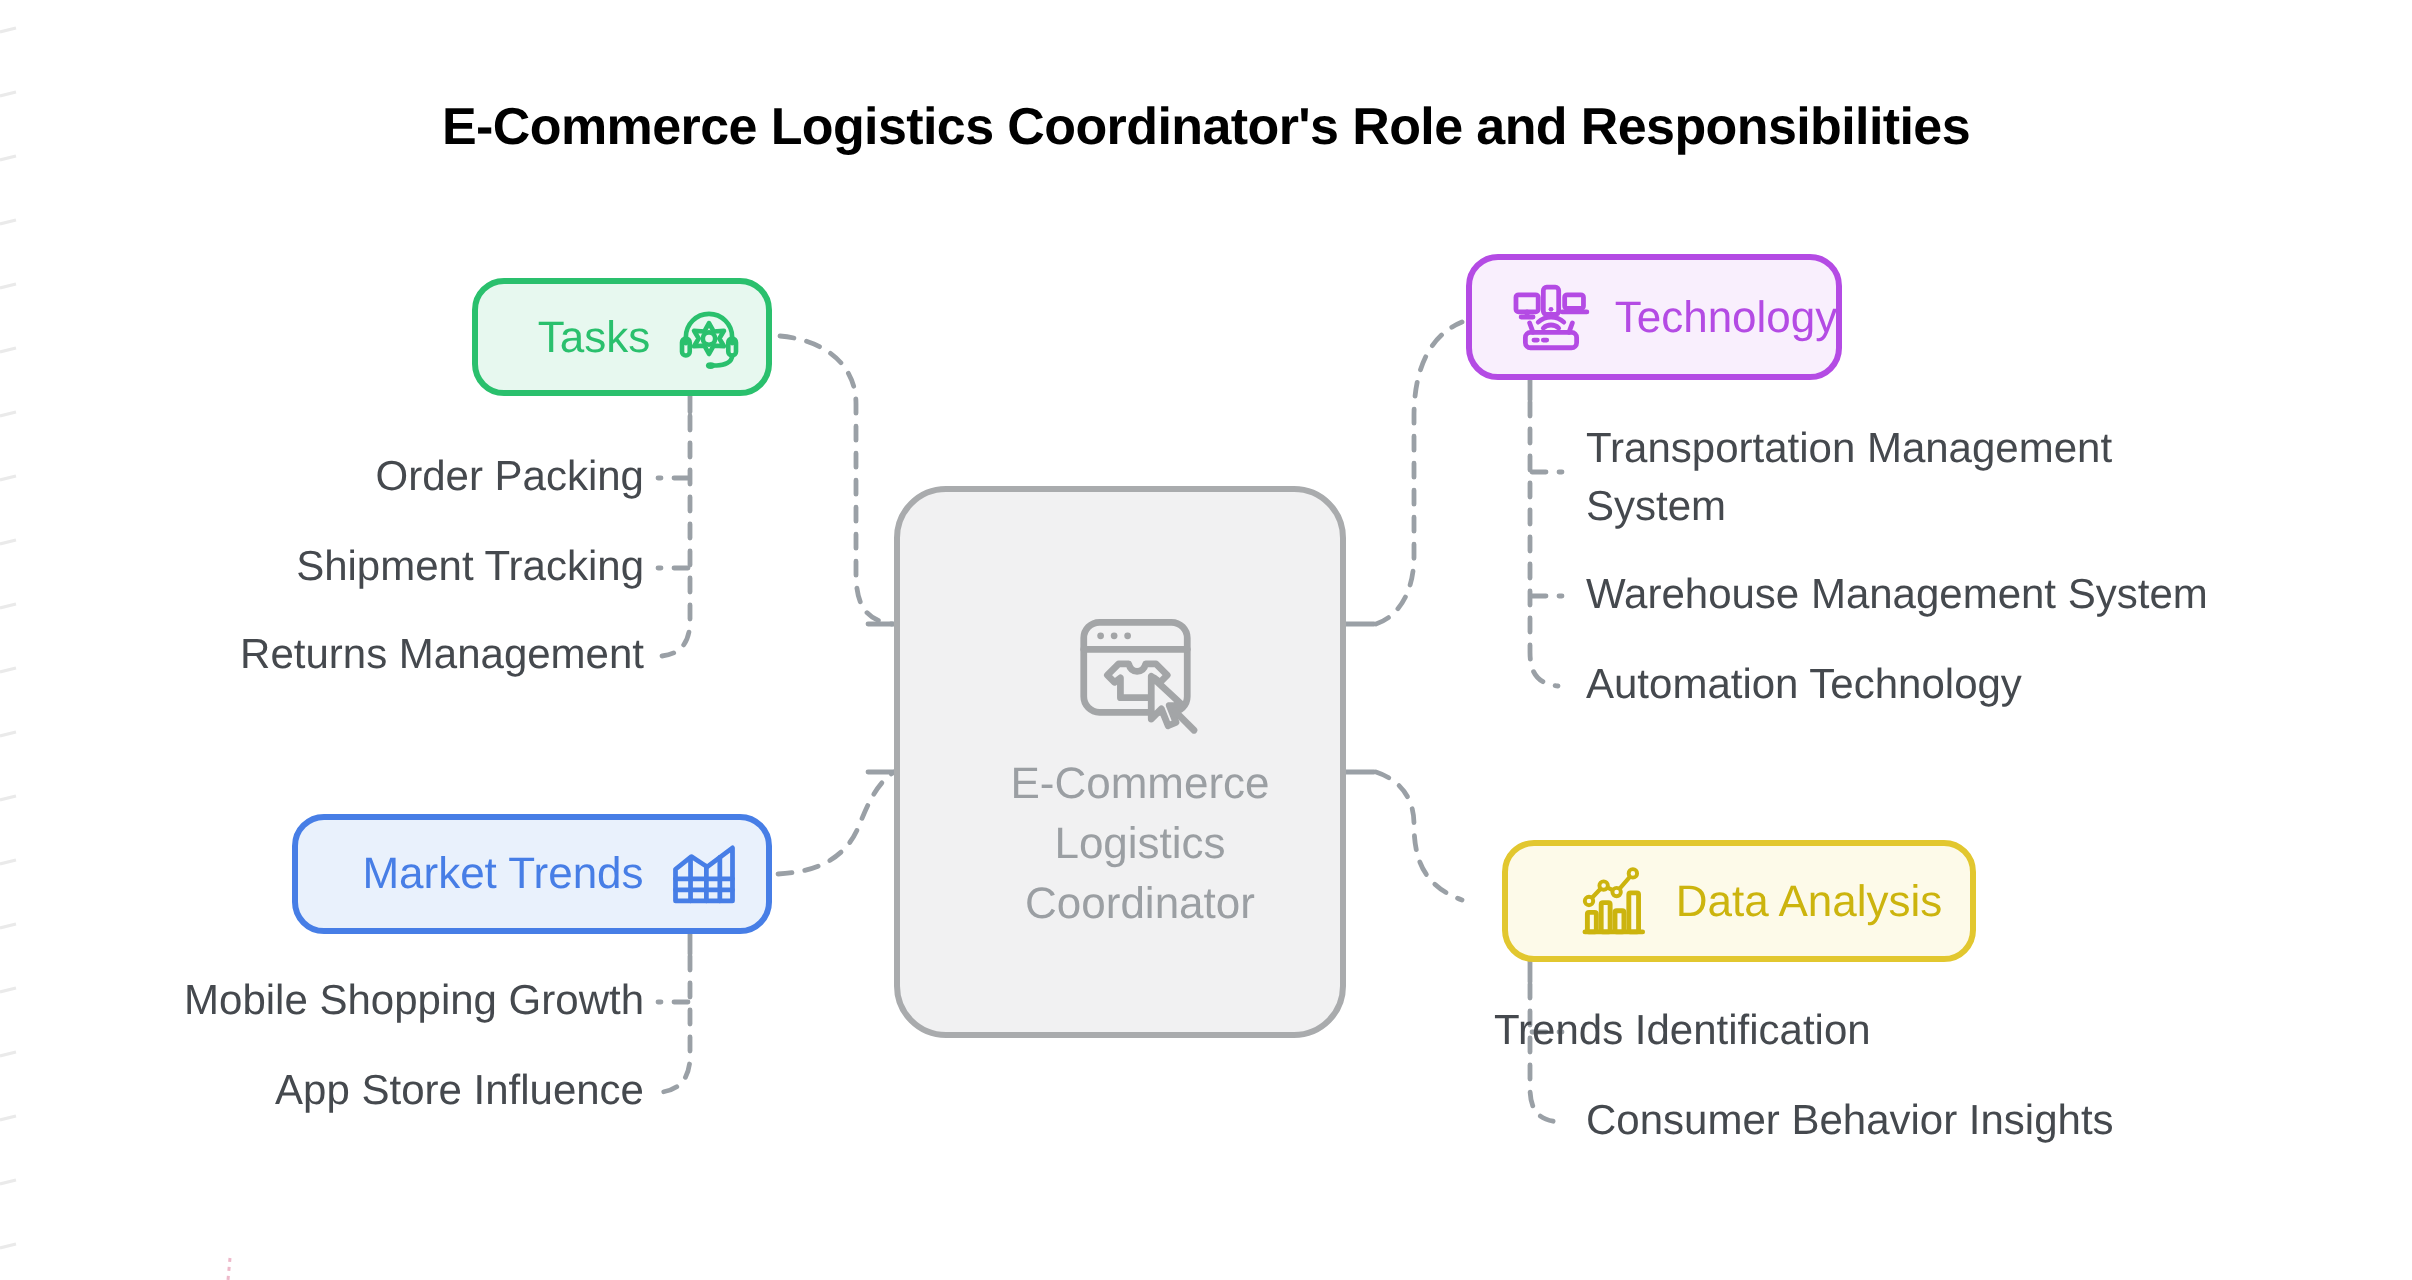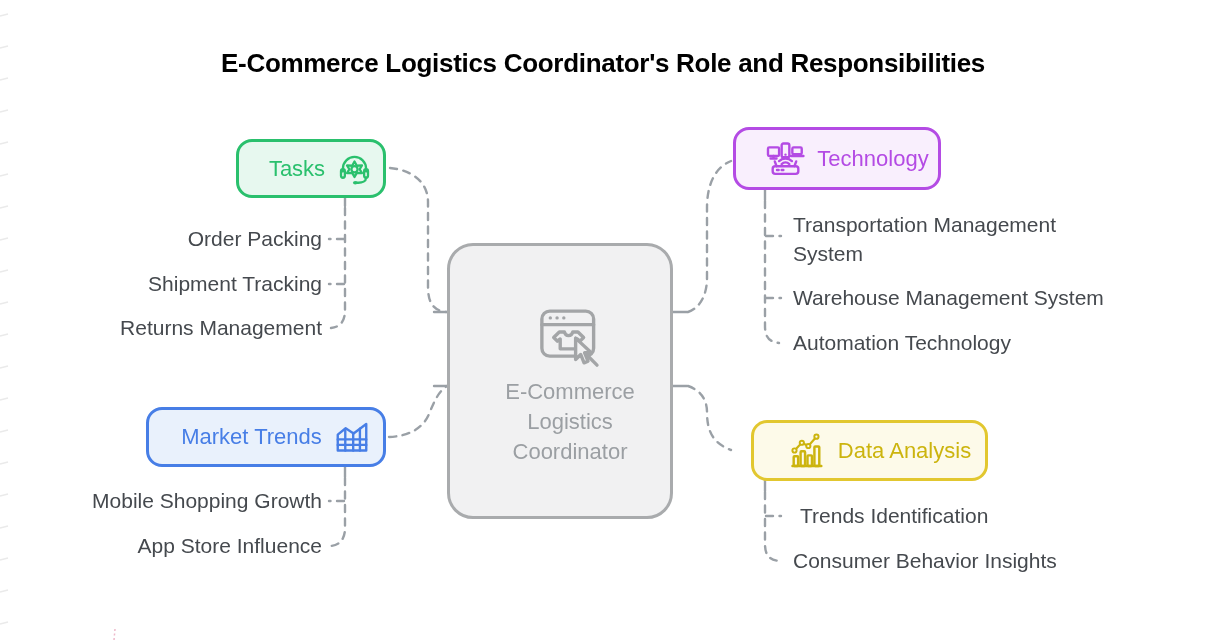--- a/index.html
+++ b/index.html
@@ -11,21 +11,21 @@
     position:absolute;left:0;right:0;top:31px;text-align:center;
     font-size:26px;font-weight:700;color:#000000;letter-spacing:-0.3px;
   }
   svg.connectors{position:absolute;left:0;top:0;width:1206px;height:640px;}
   .node{
     position:absolute;display:flex;align-items:center;justify-content:center;
     box-sizing:border-box;border-radius:16px;gap:11px;padding-left:20px;
   }
   .blabel{font-size:22px;font-weight:500;white-space:nowrap;}
   .b-tasks{left:236px;top:139px;width:150px;height:59px;border:3px solid #2ac06d;background:#e7f8ef;color:#2ac06d;}
-  .b-tech{left:733px;top:127px;width:208px;height:63px;border:3px solid #b44be4;background:#f9effd;color:#b44be4;}
+  .b-tech{left:733px;top:127px;width:188px;height:63px;border:3px solid #b44be4;background:#f9effd;color:#b44be4;}
   .b-market{left:146px;top:407px;width:240px;height:60px;border:3px solid #477ee6;background:#e9f1fc;color:#477ee6;}
   .b-data{left:733px;top:420px;width:237px;height:61px;border:3px solid #e2c72f;background:#fdfae9;color:#ccb40e;margin-left:18px;}
   .center-node{
     left:447px;top:243px;width:226px;height:276px;background:#f1f1f2;
     border:3px solid #a9abad;border-radius:26px;flex-direction:column;gap:4px;
     padding-top:6px;
   }
   .center-text{font-size:22px;line-height:30px;color:#9b9fa3;text-align:center;display:block;}
   .item{
     position:absolute;font-size:21px;color:#45494e;white-space:nowrap;line-height:28px;
@@ -171,16 +171,16 @@
   <div class="item r" style="right:884px;top:270px">Shipment Tracking</div>
   <div class="item r" style="right:884px;top:314px">Returns Management</div>
 
   <div class="item wrap" style="left:793px;top:210px">Transportation Management System</div>
   <div class="item" style="left:793px;top:284px">Warehouse Management System</div>
   <div class="item" style="left:793px;top:329px">Automation Technology</div>
 
   <div class="item r" style="right:884px;top:487px">Mobile Shopping Growth</div>
   <div class="item r" style="right:884px;top:532px">App Store Influence</div>
 
-  <div class="item" style="left:800px;top:502px">Trends Identification</div>
+  <div class="item" style="left:747px;top:502px">Trends Identification</div>
   <div class="item" style="left:793px;top:547px">Consumer Behavior Insights</div>
 
 </div>
 
 </body></html>

